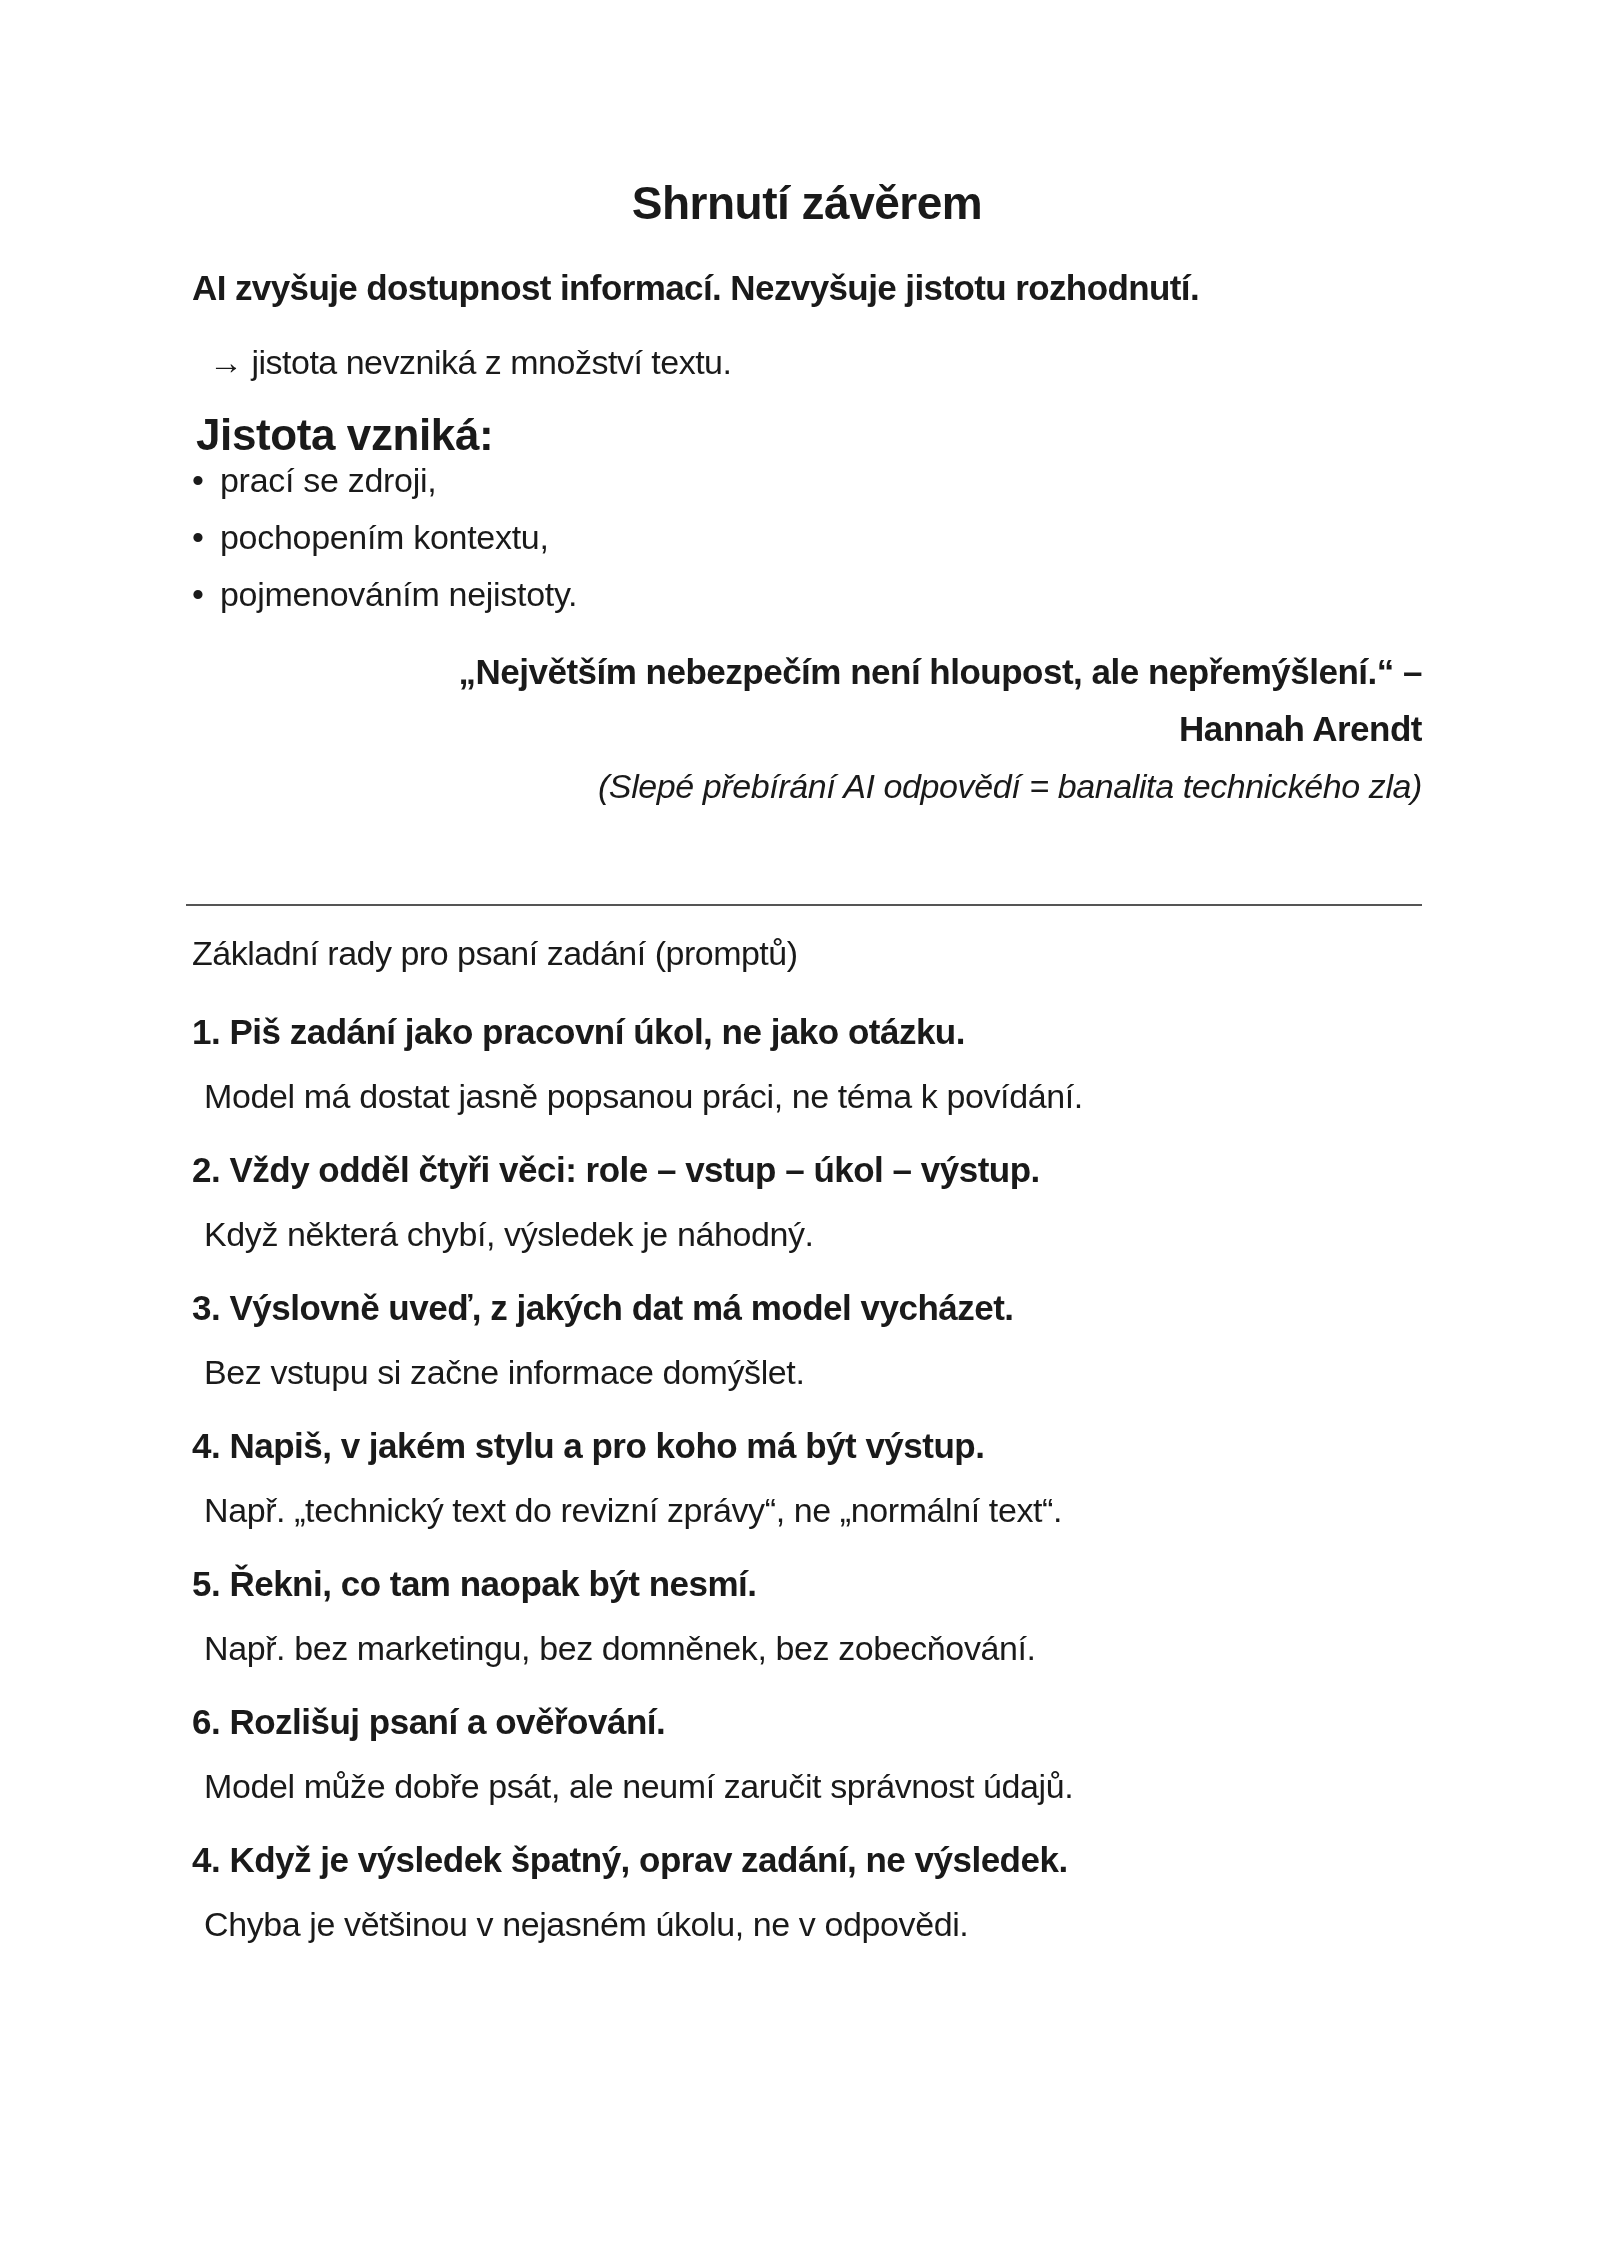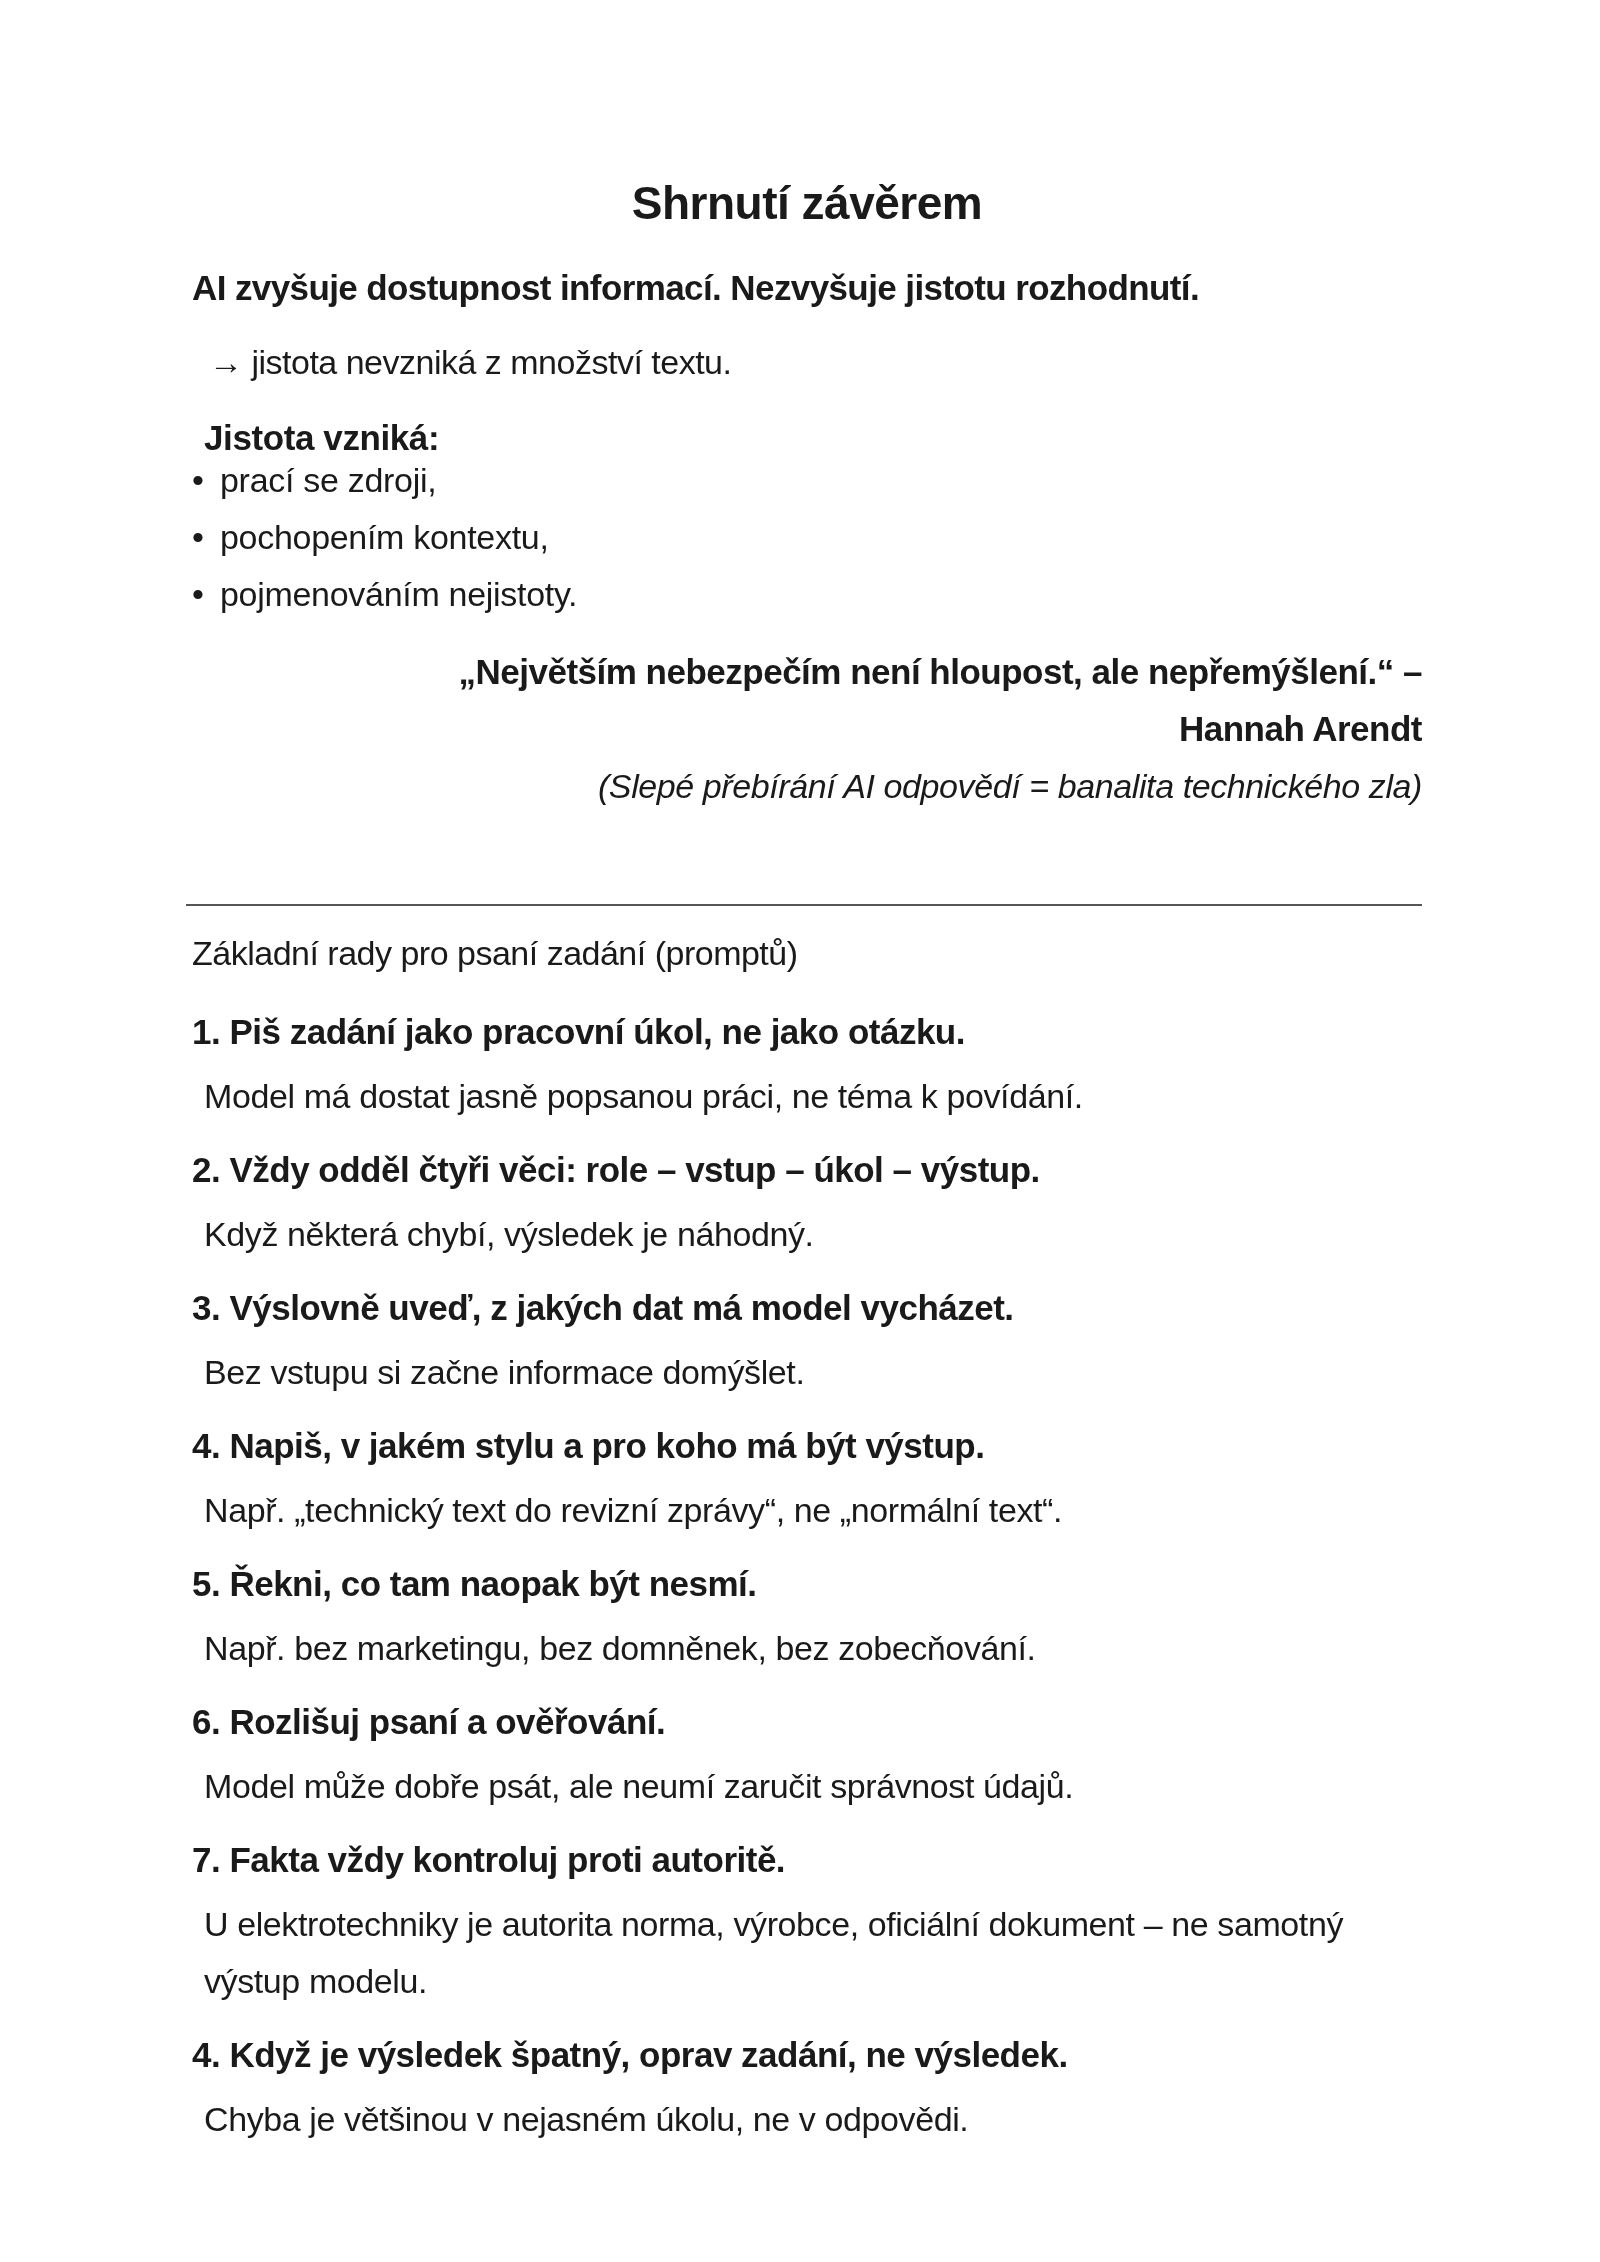--- a/index.html
+++ b/index.html
@@ -48,23 +48,23 @@
       left: 0;
       font-size: 34px;
       letter-spacing: -0.5px;
       white-space: nowrap;
       margin: 17px;
     }
     .sub-head {
       position: absolute;
       top: 406px;
       left: 0;
-      font-size: 35px;
-      font-weight: bold;
-      margin: 12px;
+      font-size: 44px;
+      font-weight: bold;
+      margin: 4px;
       letter-spacing: -0.4px;
     }
     .bullets {
       position: absolute;
       top: 460px;
       left: 0;
       margin: 0;
       padding: 0;
       list-style: none;
       font-size: 34px;
@@ -208,22 +208,18 @@
     </li>
     <li class="tip">
       <p class="tip-title">5. Řekni, co tam naopak být nesmí.</p>
       <p class="tip-desc">Např. bez marketingu, bez domněnek, bez zobecňování.</p>
     </li>
     <li class="tip">
       <p class="tip-title">6. Rozlišuj psaní a ověřování.</p>
       <p class="tip-desc">Model může dobře psát, ale neumí zaručit správnost údajů.</p>
     </li>
     <li class="tip">
-      <p class="tip-title">7. Fakta vždy kontroluj proti autoritě.</p>
-      <p class="tip-desc">U elektrotechniky je autorita norma, výrobce, oficiální dokument – ne samotný výstup modelu.</p>
-    </li>
-    <li class="tip">
       <p class="tip-title">4. Když je výsledek špatný, oprav zadání, ne výsledek.</p>
       <p class="tip-desc">Chyba je většinou v nejasném úkolu, ne v odpovědi.</p>
     </li>
   </ol>
 
 </div>
 
 </body></html>

